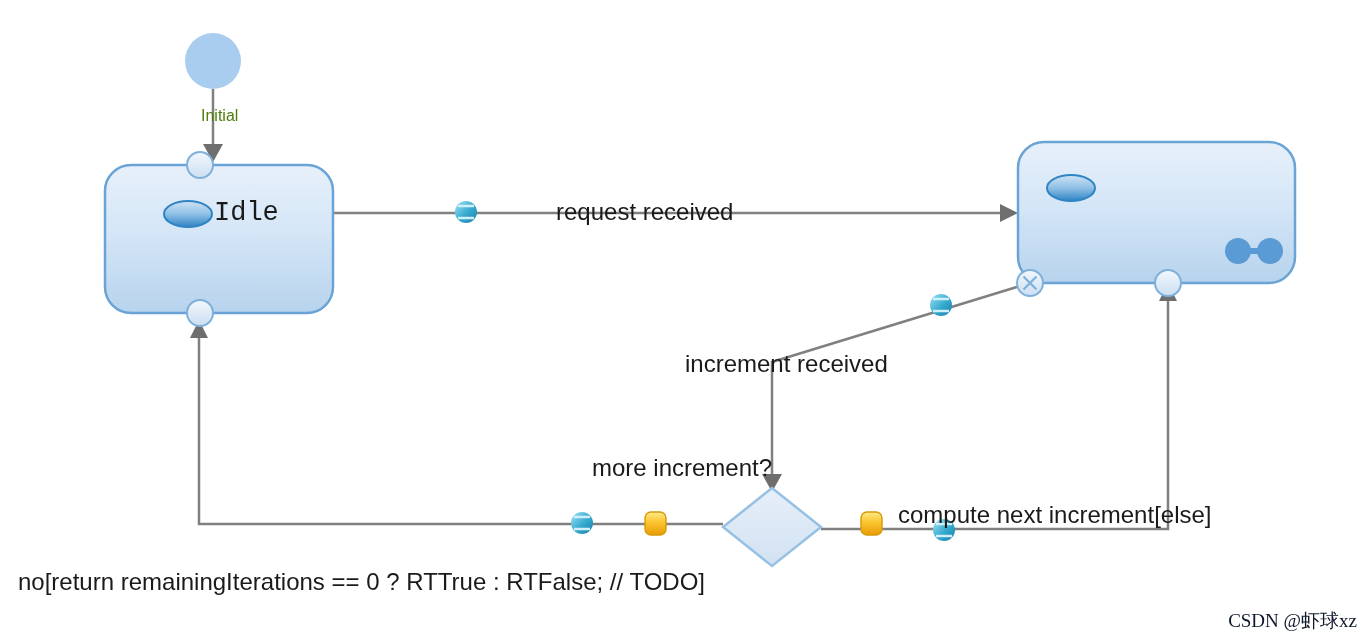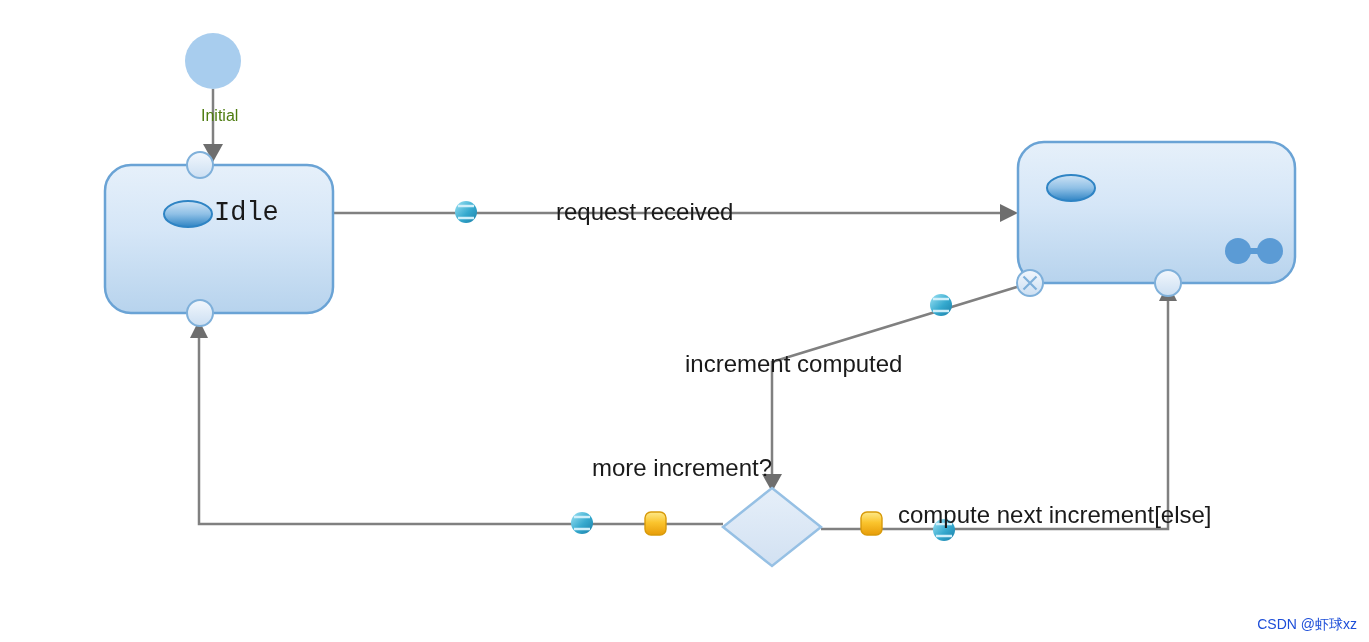--- a/index.html
+++ b/index.html
@@ -44,23 +44,23 @@
     color: #1a1a1a;
   }
   .initial-label {
     font-size: 16px;
     color: #4d7c0f;
   }
   .watermark {
     position: absolute;
     right: 12px;
     bottom: 8px;
-    font-size: 14px;
-    color: #1d4ed8;
-    font-family: Liberation Sans, sans-serif;
+    font-size: 19px;
+    color: #0f172a;
+    font-family: Liberation Serif, serif;
     white-space: nowrap;
   }
 </style>
 </head>
 <body>
 
 <div id="canvas">
 
   <svg id="diagram-svg" viewBox="0 0 1369 642" xmlns="http://www.w3.org/2000/svg">
     <defs>
@@ -183,22 +183,23 @@
     </g>
   </svg>
 
   <div class="dg-label state-name" style="left:214px; top:200px;font-family:Liberation Mono, monospace;">Idle</div>
 
 
   <div class="dg-label initial-label" style="left:201px; top:108px;">Initial</div>
 
   <div class="dg-label edge-label" style="left:556px; top:200px;">request received</div>
 
-  <div class="dg-label edge-label" style="left:685px; top:352px;">increment computed</div>
+  <div class="dg-label edge-label" style="left:685px; top:352px;">increment received</div>
 
   <div class="dg-label edge-label" style="left:592px; top:456px;">more increment?</div>
 
   <div class="dg-label edge-label" style="left:898px; top:503px;text-align:right;">compute next increment[else]</div>
 
+  <div class="dg-label guard-label" style="left:18px; top:570px;">no[return remainingIterations == 0 ? RTTrue : RTFalse; // TODO]</div>
 
   <div class="watermark">CSDN @虾球xz</div>
 
 </div>
 
 </body></html>

